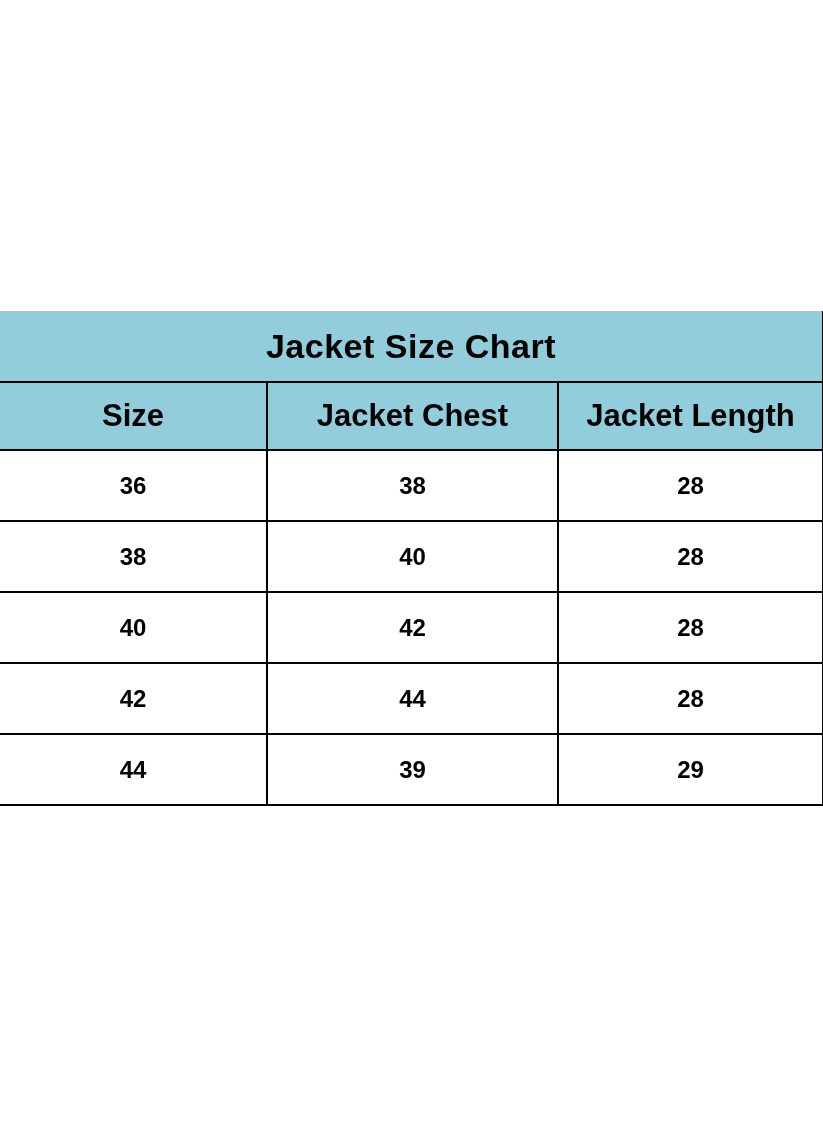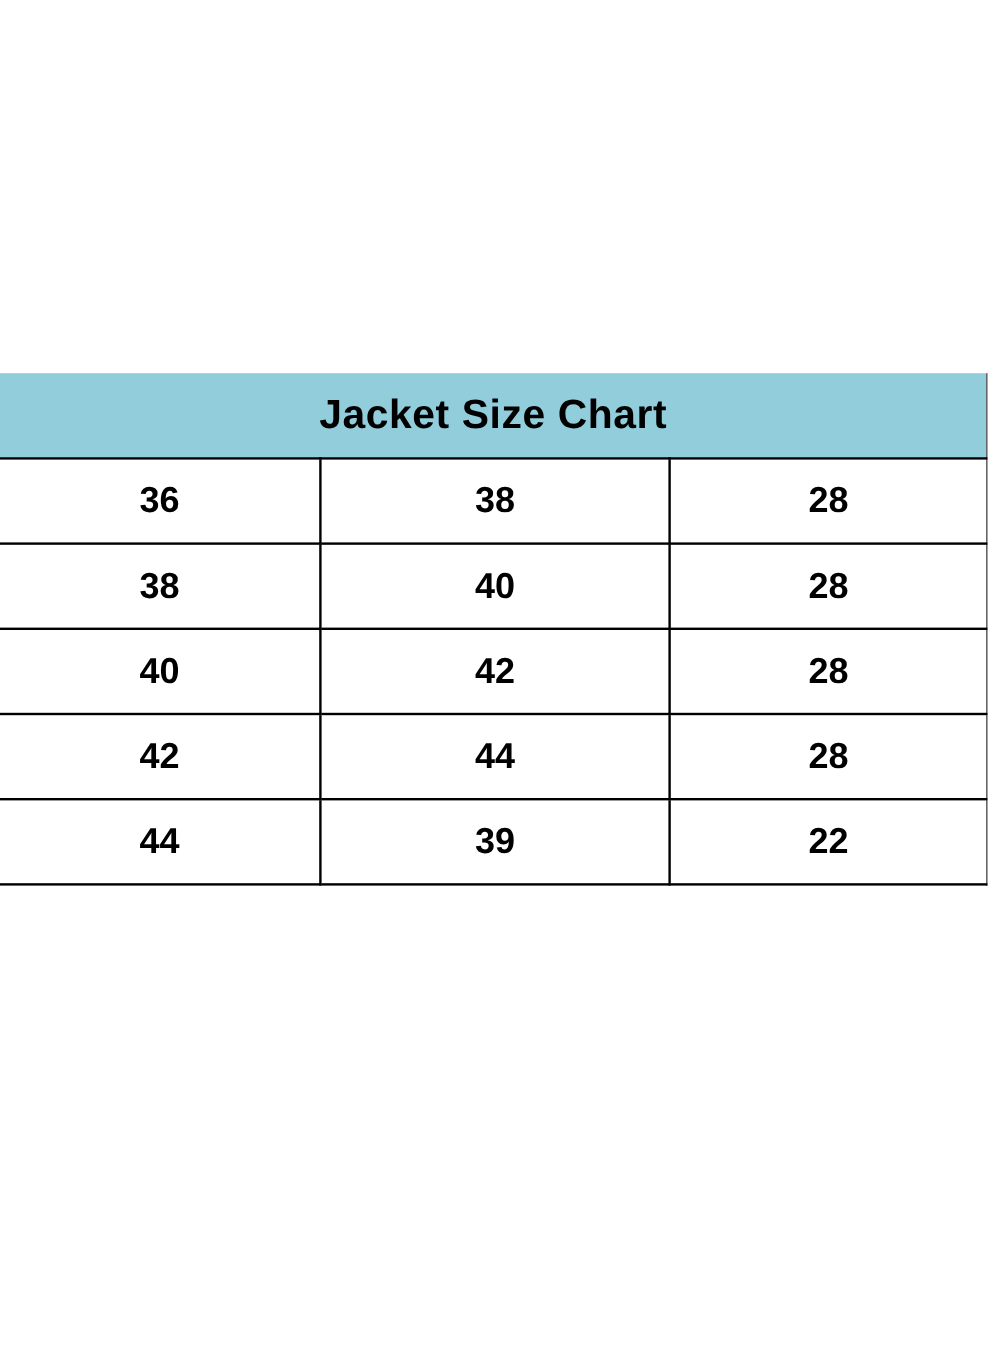--- a/index.html
+++ b/index.html
@@ -47,36 +47,41 @@
     letter-spacing: 0.5px;
   }
   .header-row th {
     background: #92CDDC;
     height: 66px;
     font-size: 31px;
   }
   tbody td {
     background: #ffffff;
     height: 69px;
-    font-size: 30px;
+    font-size: 24px;
   }
 </style>
 </head>
 <body>
 
 <div class="canvas">
   <table class="size-table">
     <colgroup>
       <col style="width:267px">
       <col style="width:291px">
       <col style="width:265px">
     </colgroup>
     <thead>
       <tr class="title-row">
         <th colspan="3" class="title-cell">Jacket Size Chart</th>
+      </tr>
+      <tr class="header-row">
+        <th>Size</th>
+        <th>Jacket Chest</th>
+        <th>Jacket Length</th>
       </tr>
     </thead>
     <tbody>
       <tr>
         <td>36</td>
         <td>38</td>
         <td>28</td>
       </tr>
       <tr>
         <td>38</td>
@@ -89,17 +94,17 @@
         <td>28</td>
       </tr>
       <tr>
         <td>42</td>
         <td>44</td>
         <td>28</td>
       </tr>
       <tr>
         <td>44</td>
         <td>39</td>
-        <td>22</td>
+        <td>29</td>
       </tr>
     </tbody>
   </table>
 </div>
 
 </body></html>

